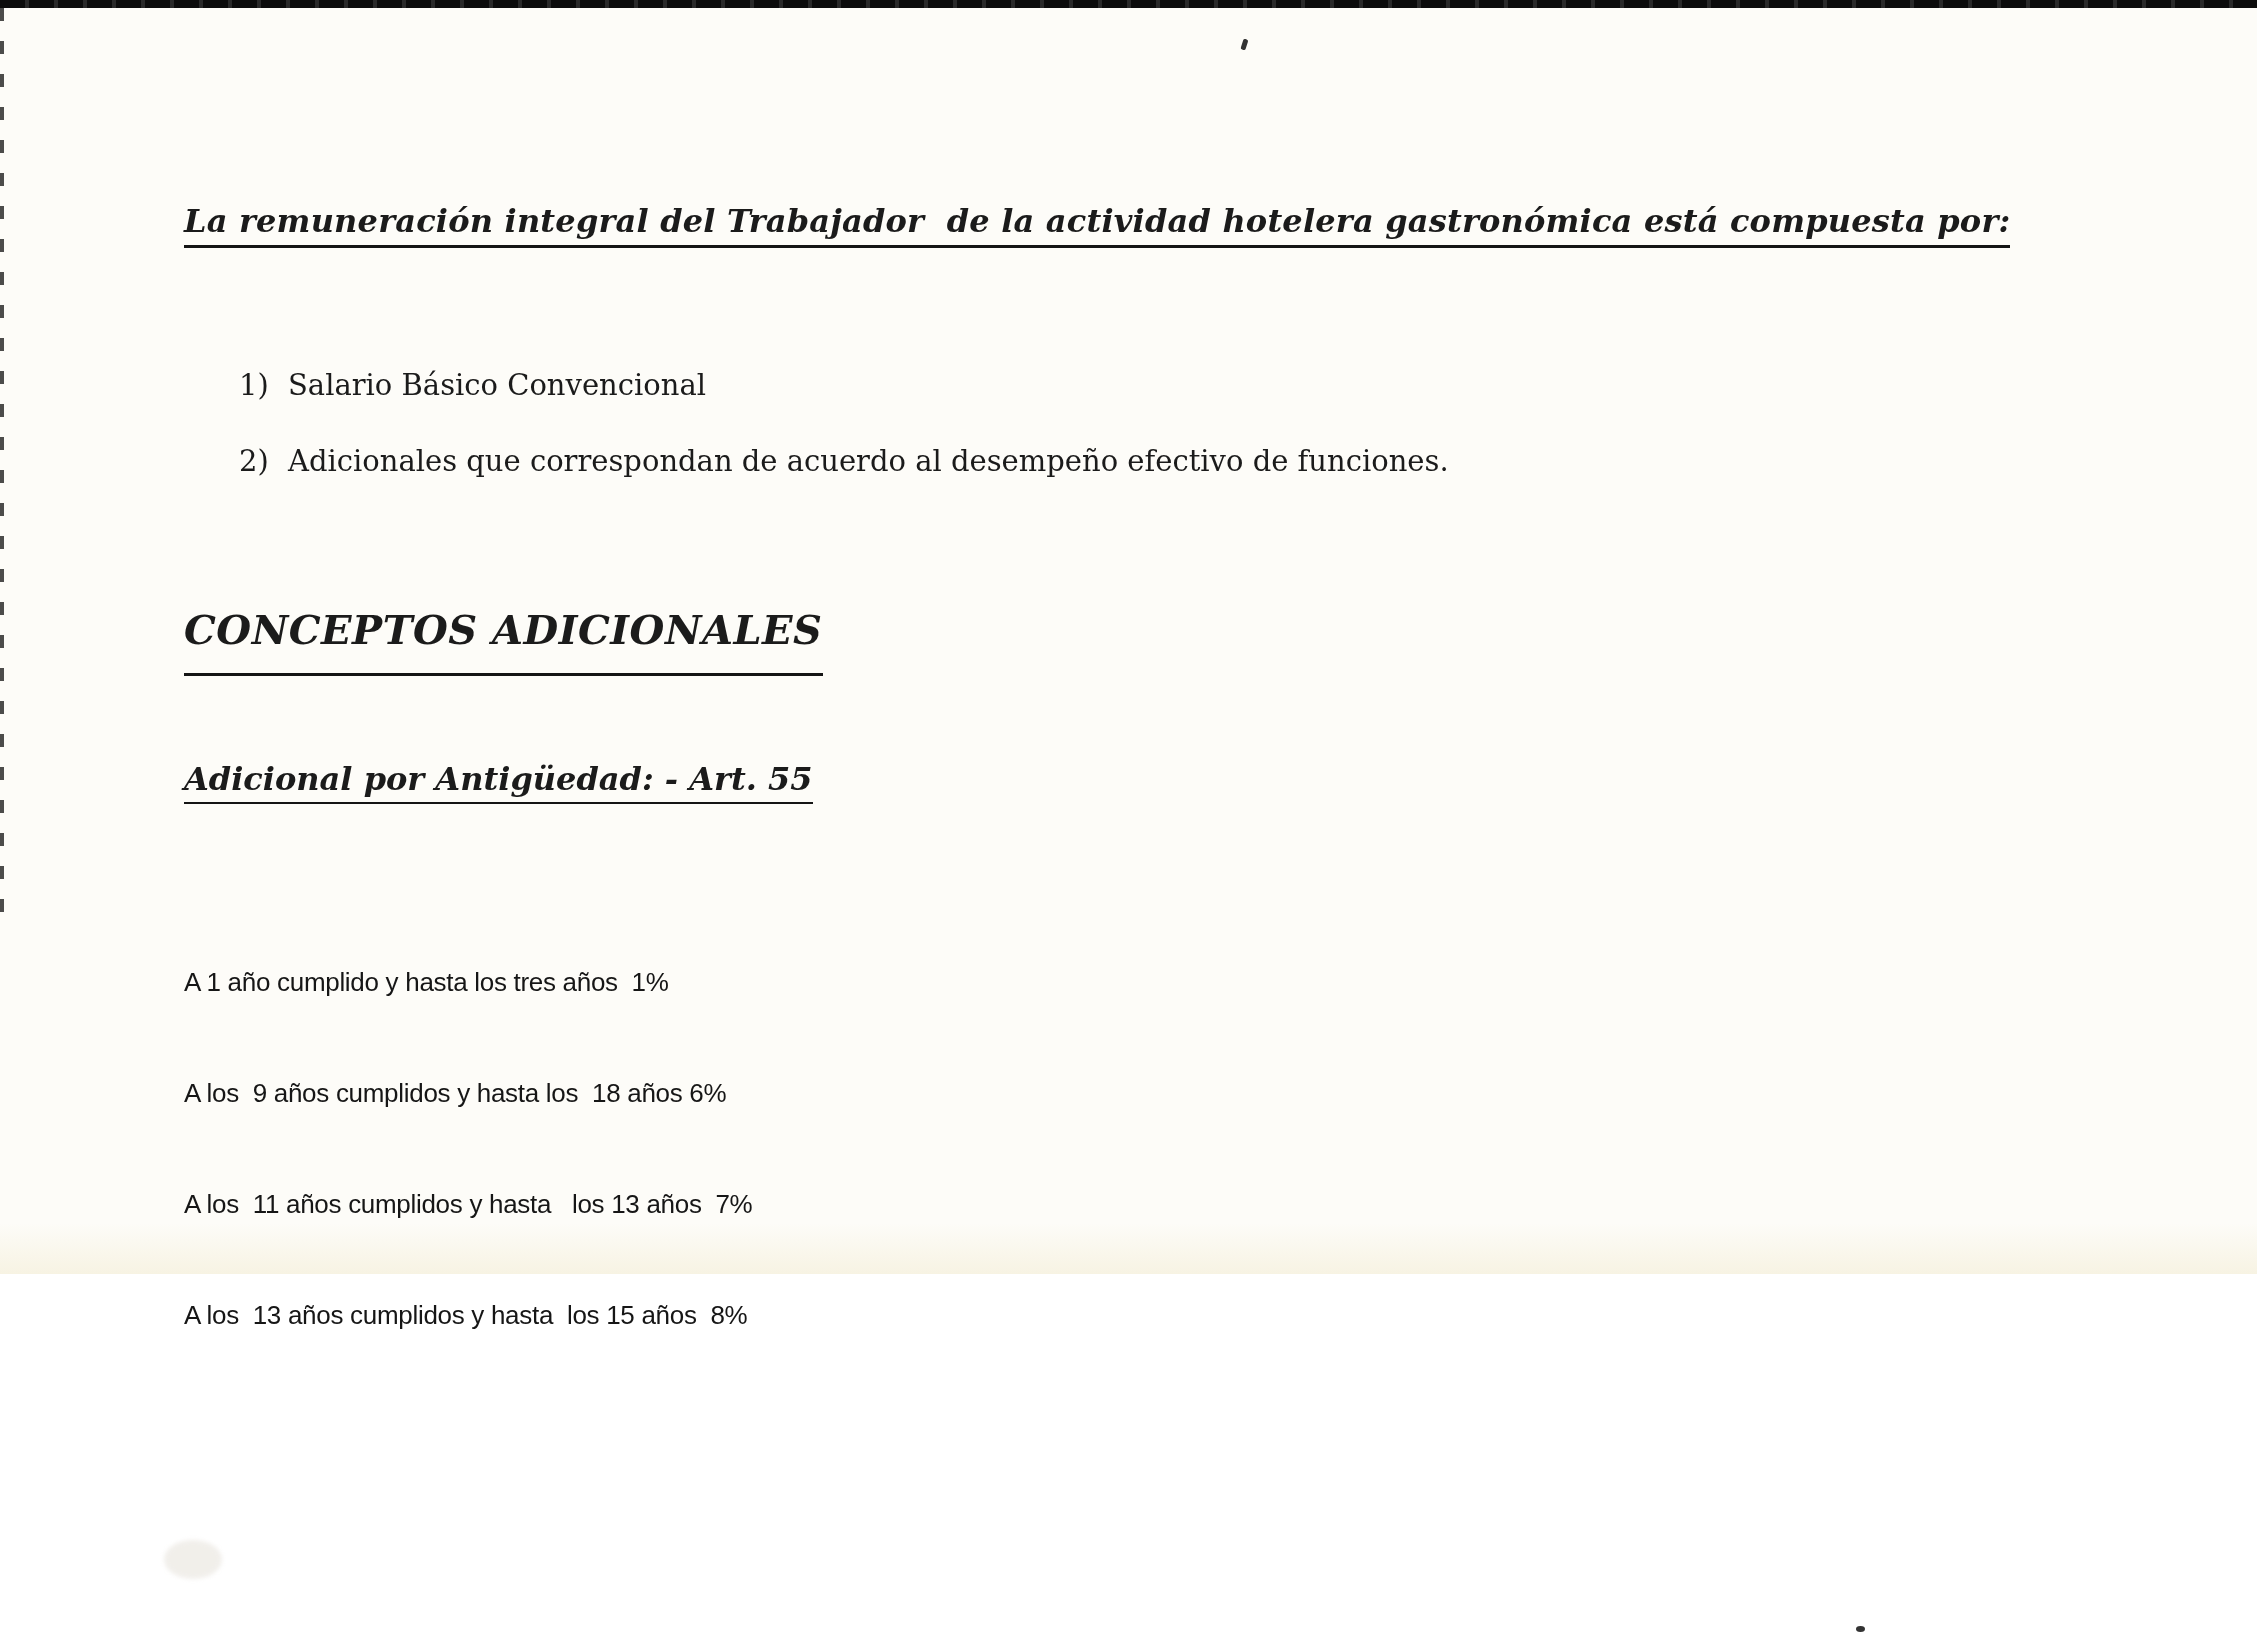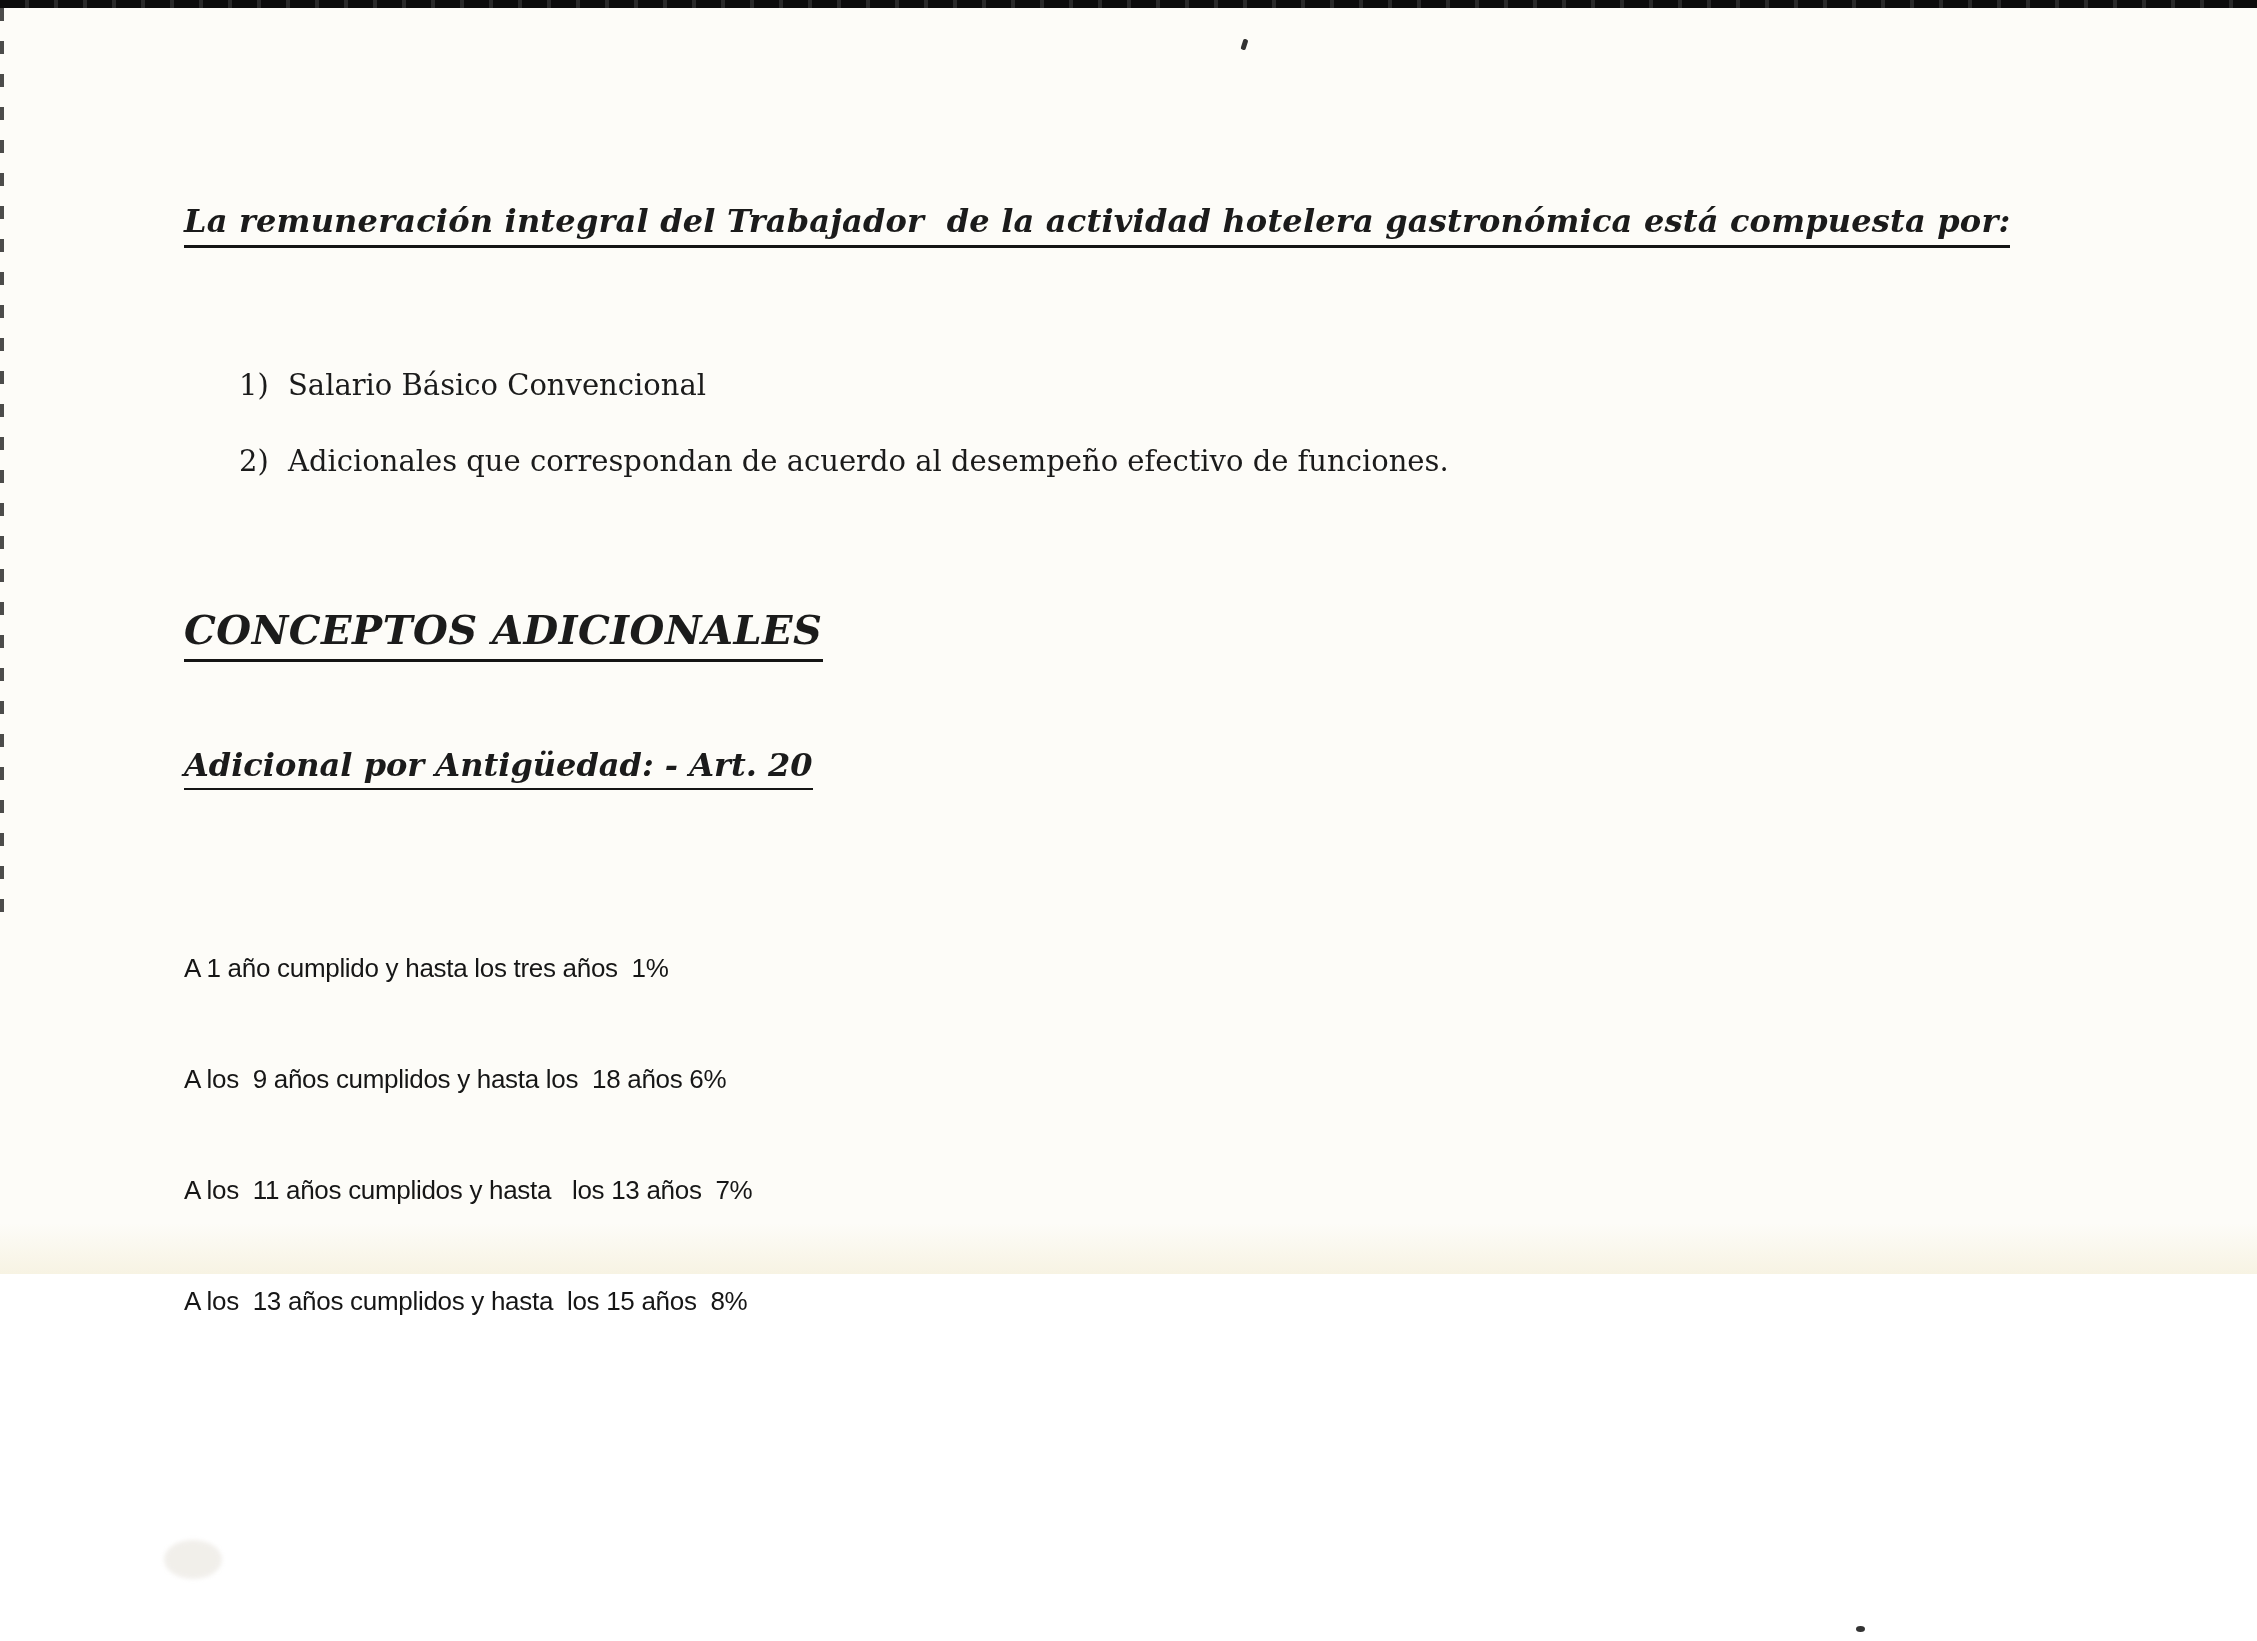--- a/index.html
+++ b/index.html
@@ -55,21 +55,21 @@
     padding-left: 55px;
   }
   .intro-item .num { width: 49px; flex: 0 0 49px; }
 
   h2.concepts-title {
     margin-top: 31px;
     font-size: 40px;
     font-weight: bold;
     font-style: italic;
     border-bottom: 3.9px solid #151515;
-    padding-bottom: 6px;
+    padding-bottom: 20px;
     width: fit-content;
     letter-spacing: 0.5px;
   }
   h3.sec-heading {
     margin-top: 27px;
     font-size: 32px;
     font-weight: bold;
     font-style: italic;
     border-bottom: 2.9px solid #151515;
     padding-bottom: 3.9px;
@@ -107,21 +107,21 @@
         <span class="txt">Salario Básico Convencional</span>
       </li>
       <li class="intro-item">
         <span class="num">2)</span>
         <span class="txt">Adicionales que correspondan de acuerdo al desempeño efectivo de funciones.</span>
       </li>
     </ol>
 
     <h2 class="concepts-title">CONCEPTOS ADICIONALES</h2>
 
-    <h3 class="sec-heading antiguedad-heading">Adicional por Antigüedad: - Art. 20</h3>
+    <h3 class="sec-heading antiguedad-heading">Adicional por Antigüedad: - Art. 55</h3>
 
     <div class="sans-lines">
       <div>A 1 año cumplido y hasta los tres años  1%</div>
       <div>A los  9 años cumplidos y hasta los  18 años 6%</div>
       <div>A los  11 años cumplidos y hasta   los 13 años  7%</div>
       <div>A los  13 años cumplidos y hasta  los 15 años  8%</div>
       
       
       
     </div>

